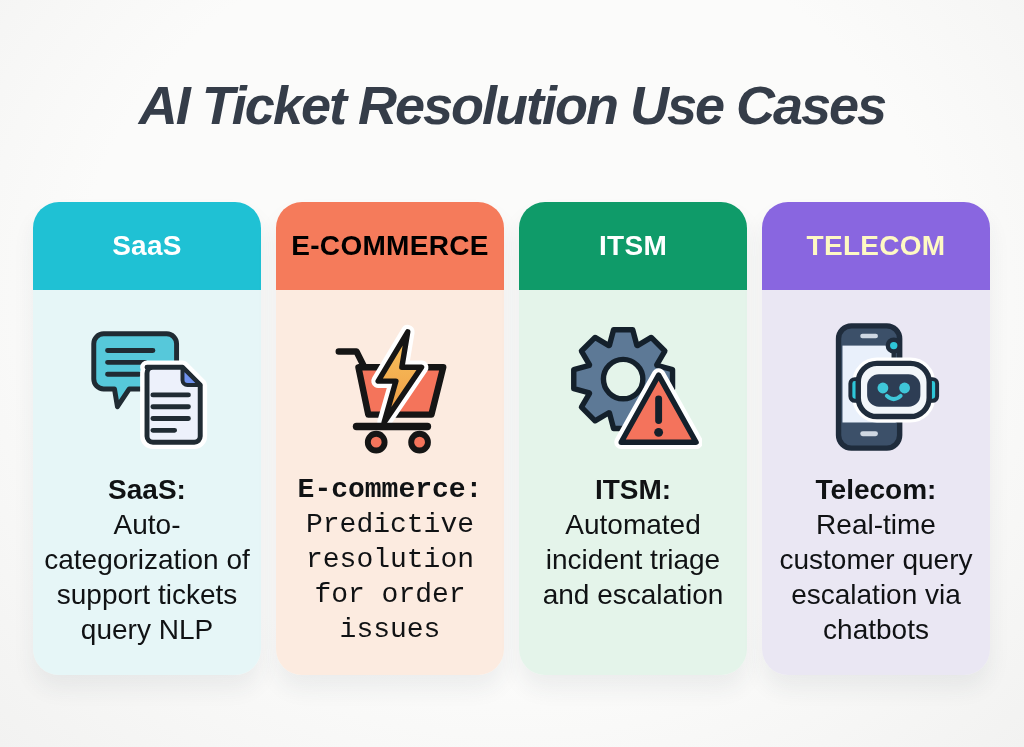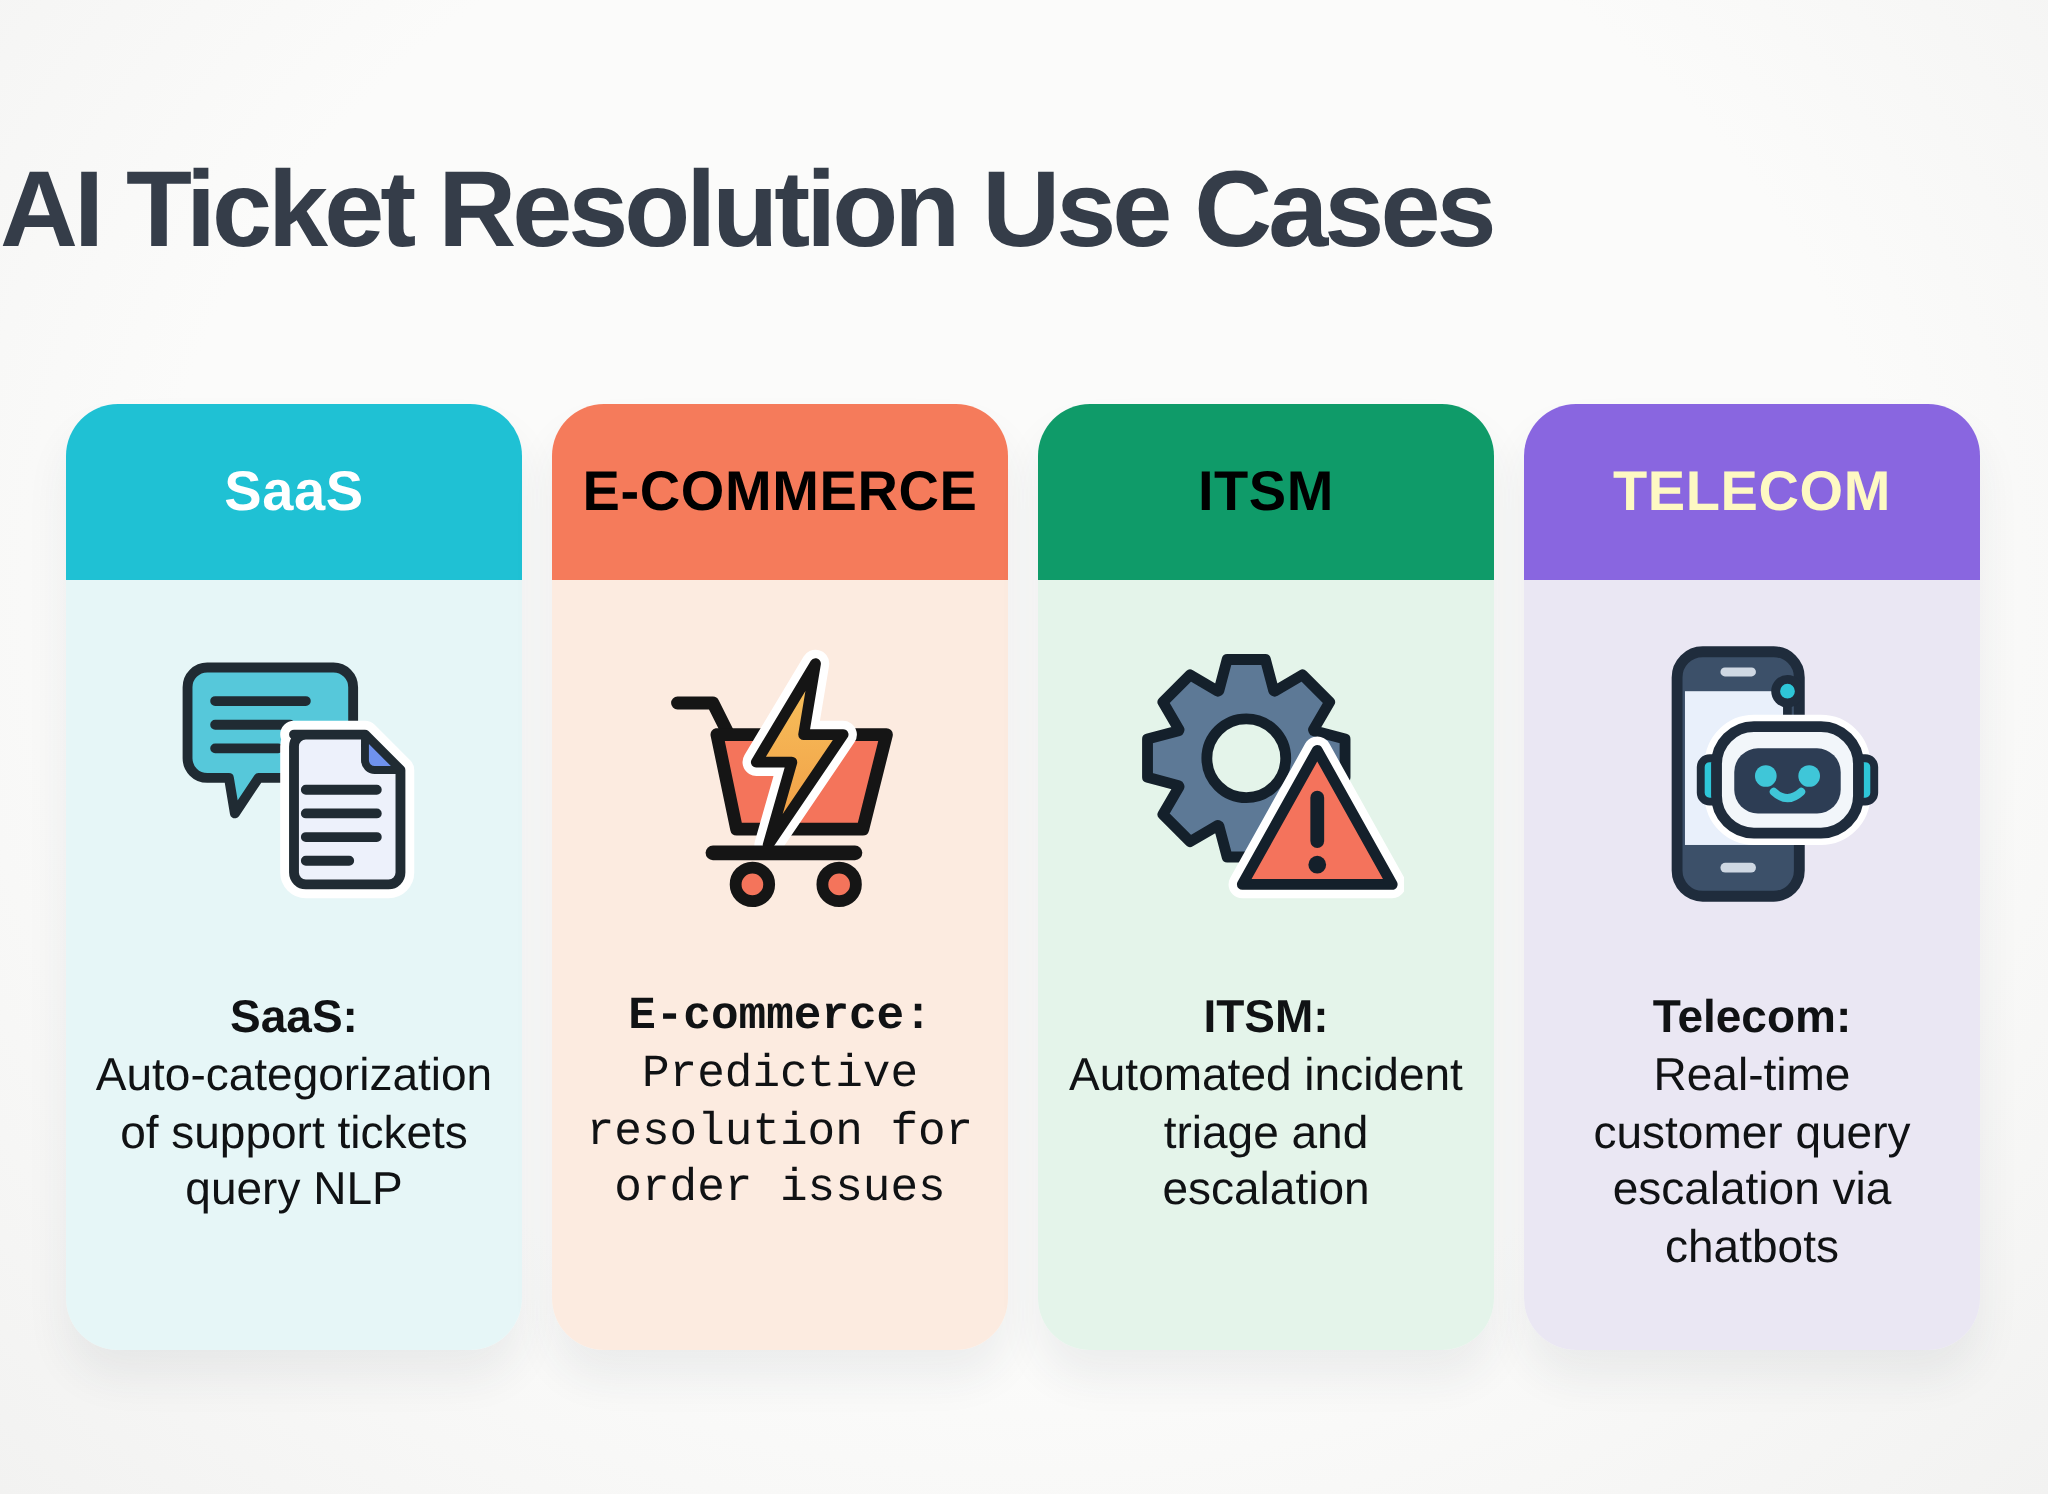--- a/index.html
+++ b/index.html
@@ -4,42 +4,42 @@
 <style>
   * { margin:0; padding:0; box-sizing:border-box; }
   html,body { width:1024px; height:747px; }
   body { font-family:"Liberation Sans", sans-serif; }
   .page {
     width:1024px; height:747px; position:relative; overflow:hidden;
     background: radial-gradient(ellipse at 50% 40%, #fbfbfa 60%, #f2f2f1 100%);
   }
   .page-title {
     position:absolute; top:74px; left:0; width:100%;
-    font-size:54px; font-weight:700;
-    letter-spacing:-2px; color:#353d49;
+    text-align:center; font-size:54px; font-weight:700;
+    letter-spacing:-2px; color:#353d49;font-style:italic;
   }
   .cols {
     position:absolute; left:33px; top:202px; width:957px;
     display:grid; grid-template-columns:repeat(4,1fr); gap:15px;
   }
   .card {
     height:473px; border-radius:26px; overflow:hidden;
     display:flex; flex-direction:column;
     box-shadow:0 14px 22px rgba(45,60,70,0.07);
   }
   .col-header {
     height:88px; flex:0 0 88px; display:flex; align-items:center; justify-content:center;
     color:#ffffff; font-size:28px; font-weight:700; letter-spacing:0.3px;
   }
   .col-body { flex:1; display:flex; flex-direction:column; align-items:center; }
   .icon-wrap { height:150px; margin-top:22px; display:flex; align-items:center; justify-content:center; }
   .icon-wrap svg { width:138px; height:138px; }
   .card-text {
-    margin-top:32px; text-align:center; color:#101214;
-    font-size:23px; line-height:1.25;
+    margin-top:10px; text-align:center; color:#101214;
+    font-size:28px; line-height:1.25;
   }
   .lead { display:block; font-weight:700; }
   .w-saas    { max-width:212px; }
   .w-ecom    { max-width:196px; }
   .w-itsm    { max-width:204px; }
   .w-telecom { max-width:196px; }
 </style>
 </head>
 <body>
 
@@ -98,21 +98,21 @@
           </svg>
         </div>
         <p class="card-text w-ecom">
           <span class="lead">E-commerce:</span>
           <span>Predictive resolution for order issues</span>
         </p>
       </div>
     </div>
 
     <div class="card">
-      <div class="col-header" style="background: rgb(15, 155, 105); color: #000000;">
+      <div class="col-header" style="background: rgb(15, 155, 105); color: #ffffff;">
         <span>ITSM</span>
       </div>
       <div class="col-body" style="background: rgb(228, 244, 234);">
         <div class="icon-wrap">
           <svg viewBox="0 0 140 140">
             <g stroke-linejoin="round" stroke-linecap="round">
               <path d="M94.3,48.1 L110.1,52.3 L110.1,71.7 L94.3,75.9 L94.1,76.5 L102.3,90.5 L88.5,104.3 L74.5,96.1 L73.9,96.3 L69.7,112.1 L50.3,112.1 L46.1,96.3 L45.5,96.1 L31.5,104.3 L17.7,90.5 L25.9,76.5 L25.7,75.9 L9.9,71.7 L9.9,52.3 L25.7,48.1 L25.9,47.5 L17.7,33.5 L31.5,19.7 L45.5,28.0 L46.1,27.7 L50.3,11.9 L69.7,11.9 L73.9,27.7 L74.5,28.0 L88.5,19.7 L102.3,33.5 L94.1,47.5 Z" fill="#5d7996" stroke="#14202b" stroke-width="5.5"></path>
               <circle cx="60" cy="62" r="20" fill="#e4f4ea" stroke="#14202b" stroke-width="5.5"></circle>
               <path d="M96,58 L134,126 L58,126 Z" fill="none" stroke="#ffffff" stroke-width="14"></path>
               <path d="M96,58 L134,126 L58,126 Z" fill="#f4735c" stroke="#14202b" stroke-width="5.5"></path>

